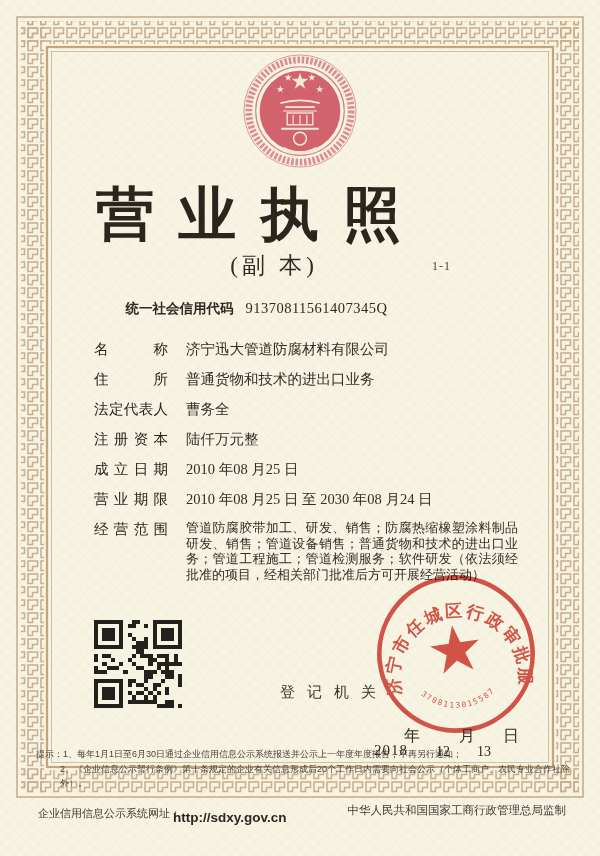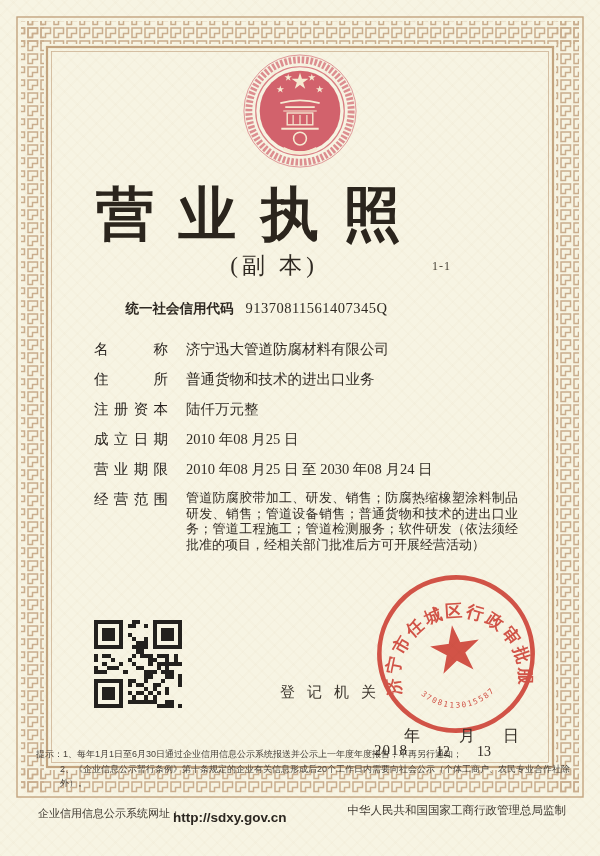--- a/index.html
+++ b/index.html
@@ -118,20 +118,24 @@
 </div>
 
 <div class="fields">
   <div class="field-row">
     <span class="field-label">名称</span>
     <span class="field-value">济宁迅大管道防腐材料有限公司</span>
   </div>
   <div class="field-row">
     <span class="field-label">住所</span>
     <span class="field-value">普通货物和技术的进出口业务</span>
+  </div>
+  <div class="field-row gap-top">
+    <span class="field-label">法定代表人</span>
+    <span class="field-value">曹务全</span>
   </div>
   <div class="field-row">
     <span class="field-label">注册资本</span>
     <span class="field-value">陆仟万元整</span>
   </div>
   <div class="field-row">
     <span class="field-label">成立日期</span>
     <span class="field-value">2010 年08 月25 日</span>
   </div>
   <div class="field-row">

